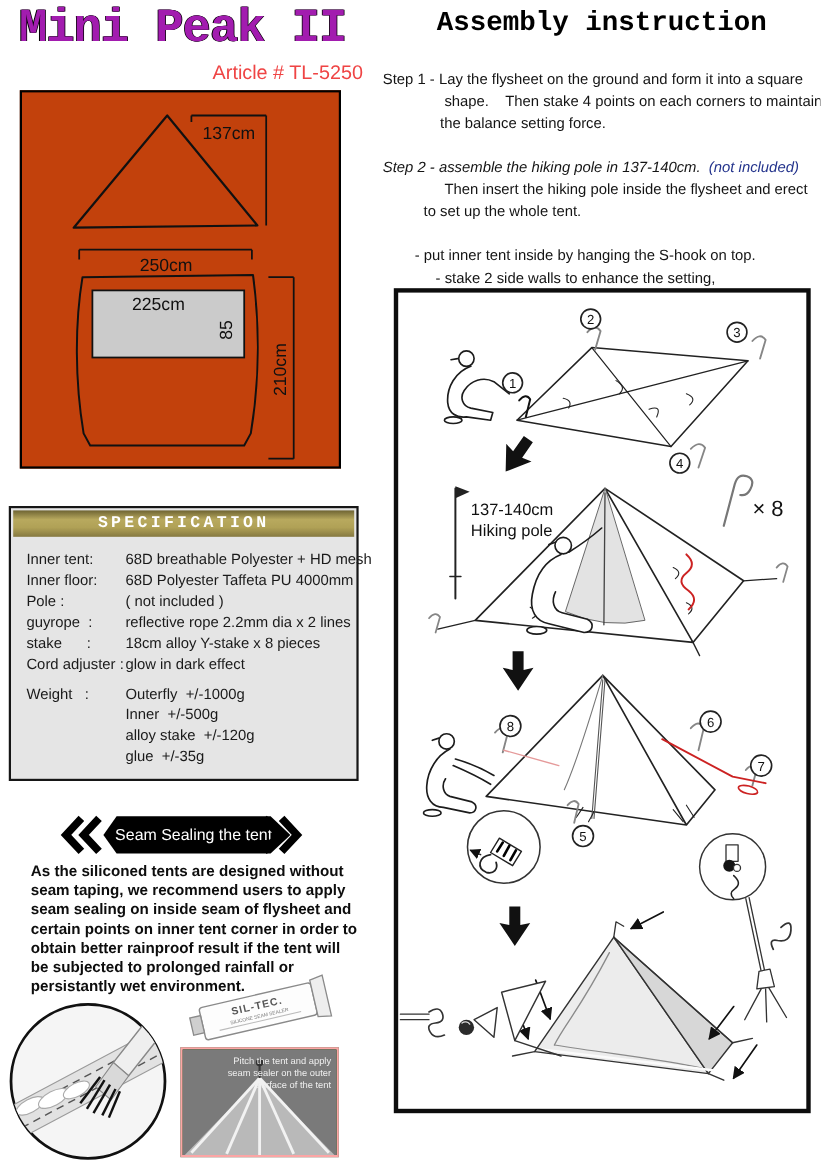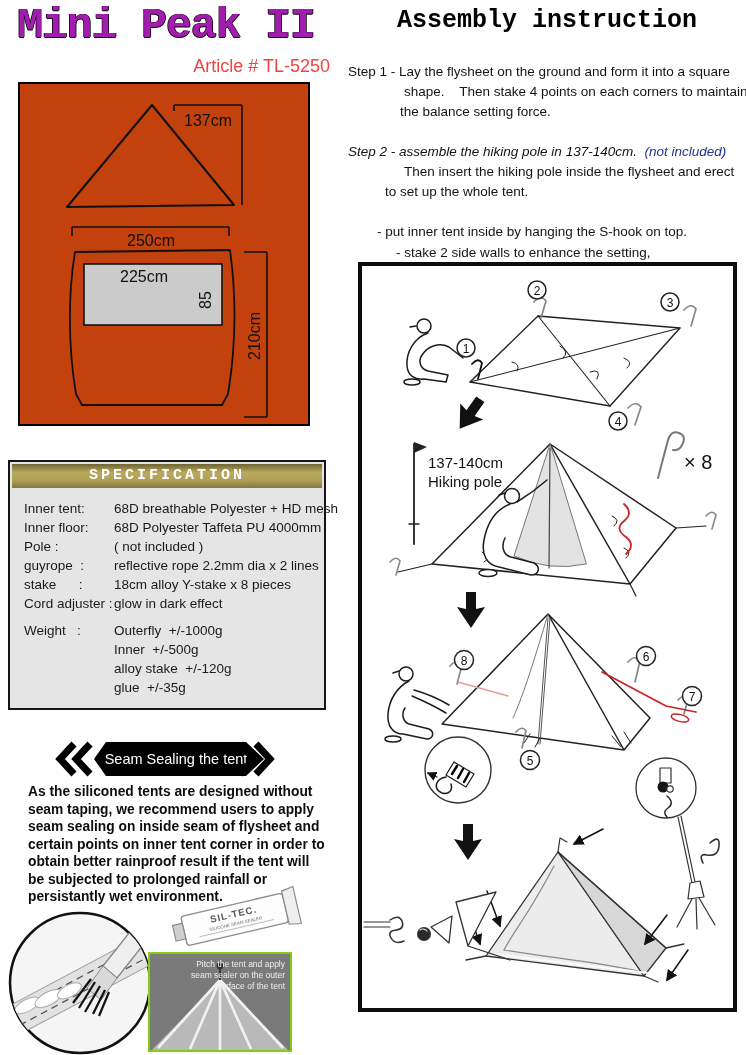--- a/index.html
+++ b/index.html
@@ -23,21 +23,21 @@
   .spec-value{white-space:pre;}
   .weight-row{display:flex;margin-top:8px;}
   .weight-vals div{line-height:19px;white-space:pre;}
 
   .seam-badge{position:absolute;left:54px;top:739px;}
   .seam-text{position:absolute;left:28px;top:783px;width:300px;font-size:13.8px;font-weight:bold;
              line-height:17.5px;color:#0d0d0d;}
 
   .circle-illus{position:absolute;left:5px;top:908px;}
   .tube{position:absolute;left:166px;top:876px;}
-  .photo{position:absolute;left:148px;top:952px;width:140px;height:96px;border:2px solid #84cc16;
+  .photo{position:absolute;left:164px;top:952px;width:140px;height:96px;border:2px solid #fca5a5;
          background:#14532d;overflow:hidden;}
   .photo-caption{position:absolute;right:5px;top:5px;width:104px;color:#efefef;font-size:8.5px;
                  line-height:11px;text-align:right;z-index:2;}
   .photo svg{position:absolute;left:0;bottom:0;}
 
   
   .asm-title{position:absolute;left:352px;top:6px;width:390px;text-align:center;
              font-family:"Liberation Mono",monospace;font-weight:bold;font-size:25px;color:#000;}
   .step-line{position:absolute;font-size:13.5px;white-space:pre;color:#141414;}
   .blue{color:#23338c;}

